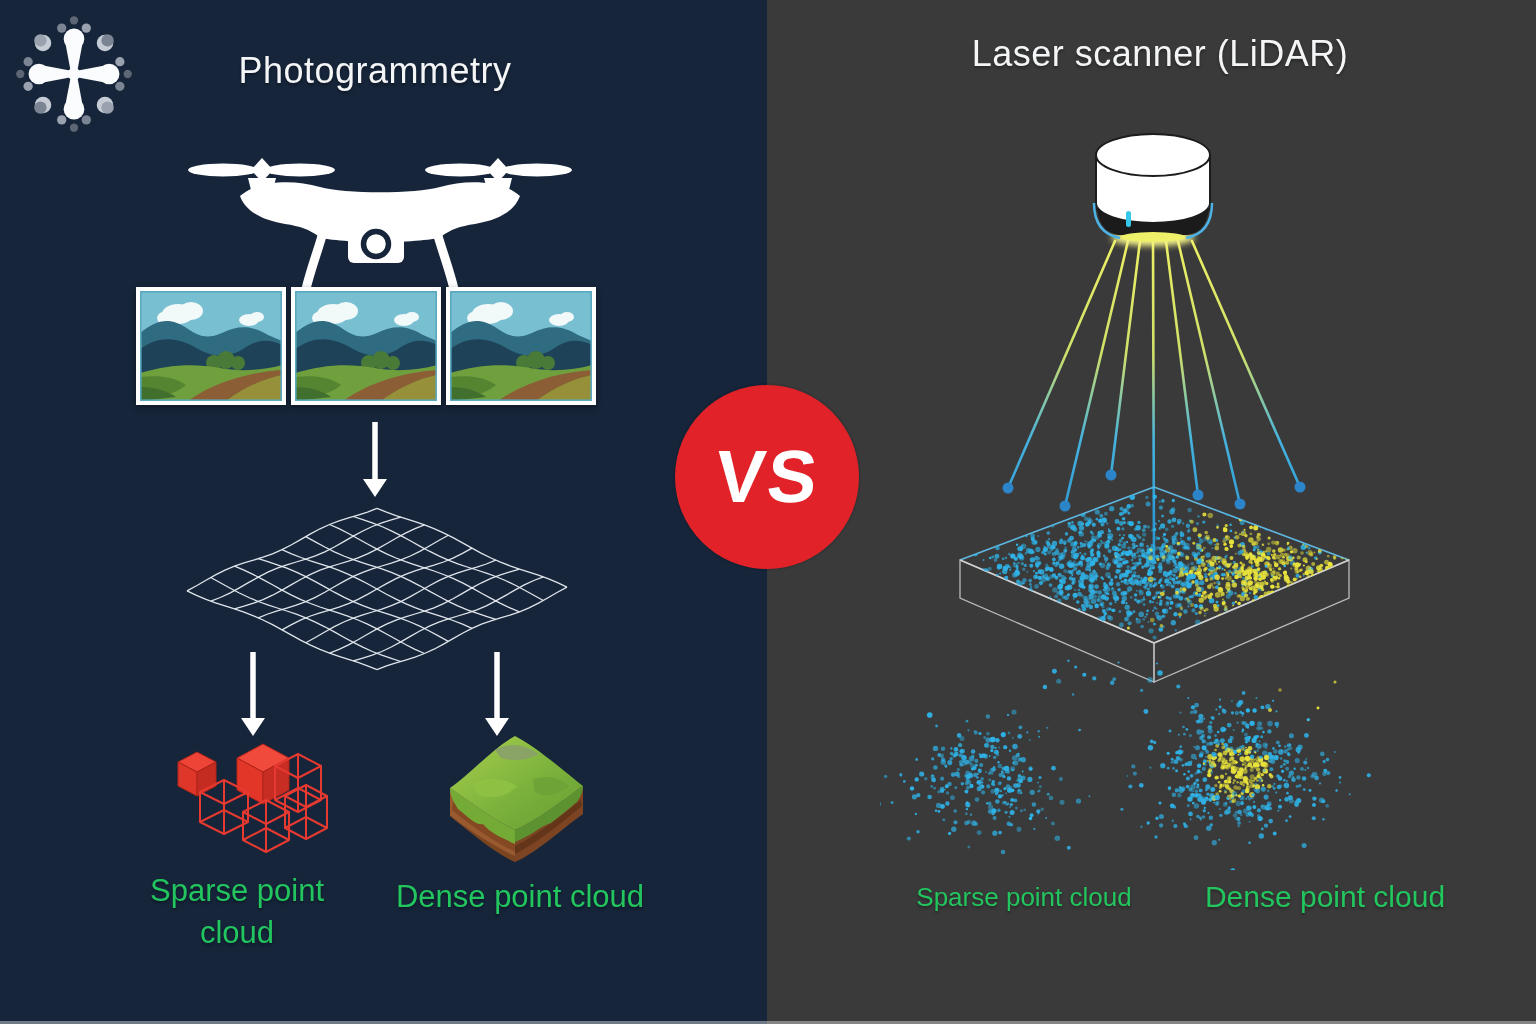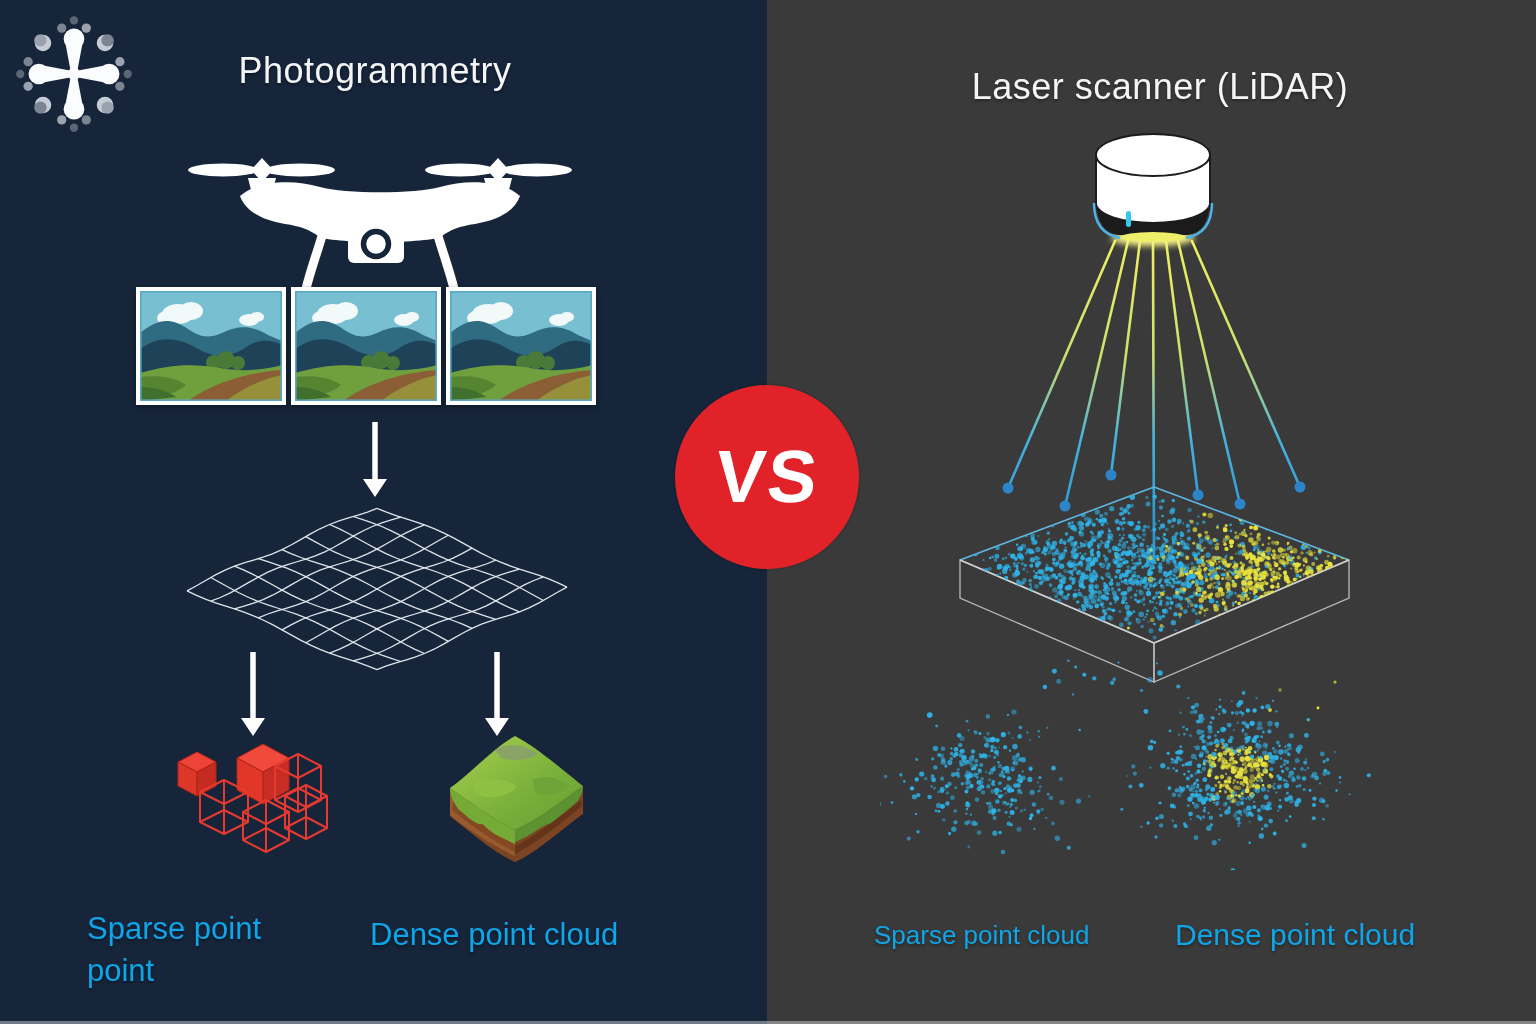--- a/index.html
+++ b/index.html
@@ -10,22 +10,22 @@
   }
   .abs{position:absolute;}
   #left-panel{left:0;top:0;width:767px;height:1024px;background:#16253a;}
   #right-panel{left:767px;top:0;width:769px;height:1024px;background:#3a3a3a;}
   #bottom-line{left:0;top:1021px;width:1536px;height:3px;background:rgba(225,228,230,.45);}
   .title{
     color:#f3f5f6;font-size:36px;font-weight:500;letter-spacing:.5px;
     text-align:center;white-space:nowrap;text-shadow:0 2px 3px rgba(0,0,0,.35);
   }
   .pc-label{
-    color:#0ea5e9;font-size:31px;font-weight:400;
-    line-height:42px;white-space:nowrap;text-shadow:0 2px 3px rgba(0,0,0,.35);margin-top:38px;
+    color:#22c55e;font-size:31px;font-weight:400;text-align:center;
+    line-height:42px;white-space:nowrap;text-shadow:0 2px 3px rgba(0,0,0,.35);
   }
   #vs-badge{
     left:675px;top:385px;width:184px;height:184px;border-radius:50%;
     background:#e12228;display:flex;align-items:center;justify-content:center;
     box-shadow:0 0 0 2px rgba(0,0,0,.08);
   }
   #vs-badge span{
     color:#ffffff;font-size:74px;font-weight:800;letter-spacing:2px;
     transform:skewX(-5deg);line-height:1;
   }
@@ -244,29 +244,29 @@
   <path d="M7,60 C25,72 50,92 72,102 L72,116 C60,110 48,106 40,96 C32,98 22,86 15,81 C11,74 7,68 7,60 Z" fill="#74ab36"></path>
   <path d="M140,58 C120,72 95,92 72,102 L72,114 C88,108 99,97 108,95 C116,89 128,79 134,74 C138,68 140,64 140,58 Z" fill="#5d9230"></path>
   <path d="M7,60 C25,48 50,20 72,8 C95,20 122,44 140,58 C120,72 95,92 72,102 C50,92 25,72 7,60 Z" fill="url(#gradGreen)"></path>
   <path d="M52,22 C66,14 80,16 96,26 C86,32 70,34 58,30 Z" fill="#8aa06a" opacity=".9"></path>
   <path d="M30,56 C45,48 62,50 74,58 C64,70 46,72 34,66 Z" fill="#8fc244" opacity=".9"></path>
   <path d="M90,52 C104,46 116,50 126,58 C114,68 100,70 92,64 Z" fill="#6da237" opacity=".9"></path>
 </svg>
 
 <div class="abs pc-label" style="left:87px;top:870px;width:300px">
   <div>Sparse point</div>
-  <div>point</div>
+  <div>cloud</div>
 </div>
 <div class="abs pc-label" style="left:370px;top:876px;width:300px">Dense point cloud</div>
 
 <div id="vs-badge" class="abs">
   <span>VS</span>
 </div>
 
-<div class="abs title" style="left:910px;top:66px;width:500px">Laser scanner (LiDAR)</div>
+<div class="abs title" style="left:910px;top:33px;width:500px">Laser scanner (LiDAR)</div>
 
 <svg id="beams" class="abs" style="left:950px;top:235px" width="420" height="340" viewBox="0 0 420 340">
     <defs>
       <linearGradient id="beamGrad" gradientUnits="userSpaceOnUse" x1="0" y1="0" x2="0" y2="285">
         <stop offset="0" stop-color="#eef063"></stop>
         <stop offset="0.42" stop-color="#cfe06a"></stop>
         <stop offset="0.72" stop-color="#45b2de"></stop>
         <stop offset="1" stop-color="#2b9ad4"></stop>
       </linearGradient>
     </defs>

